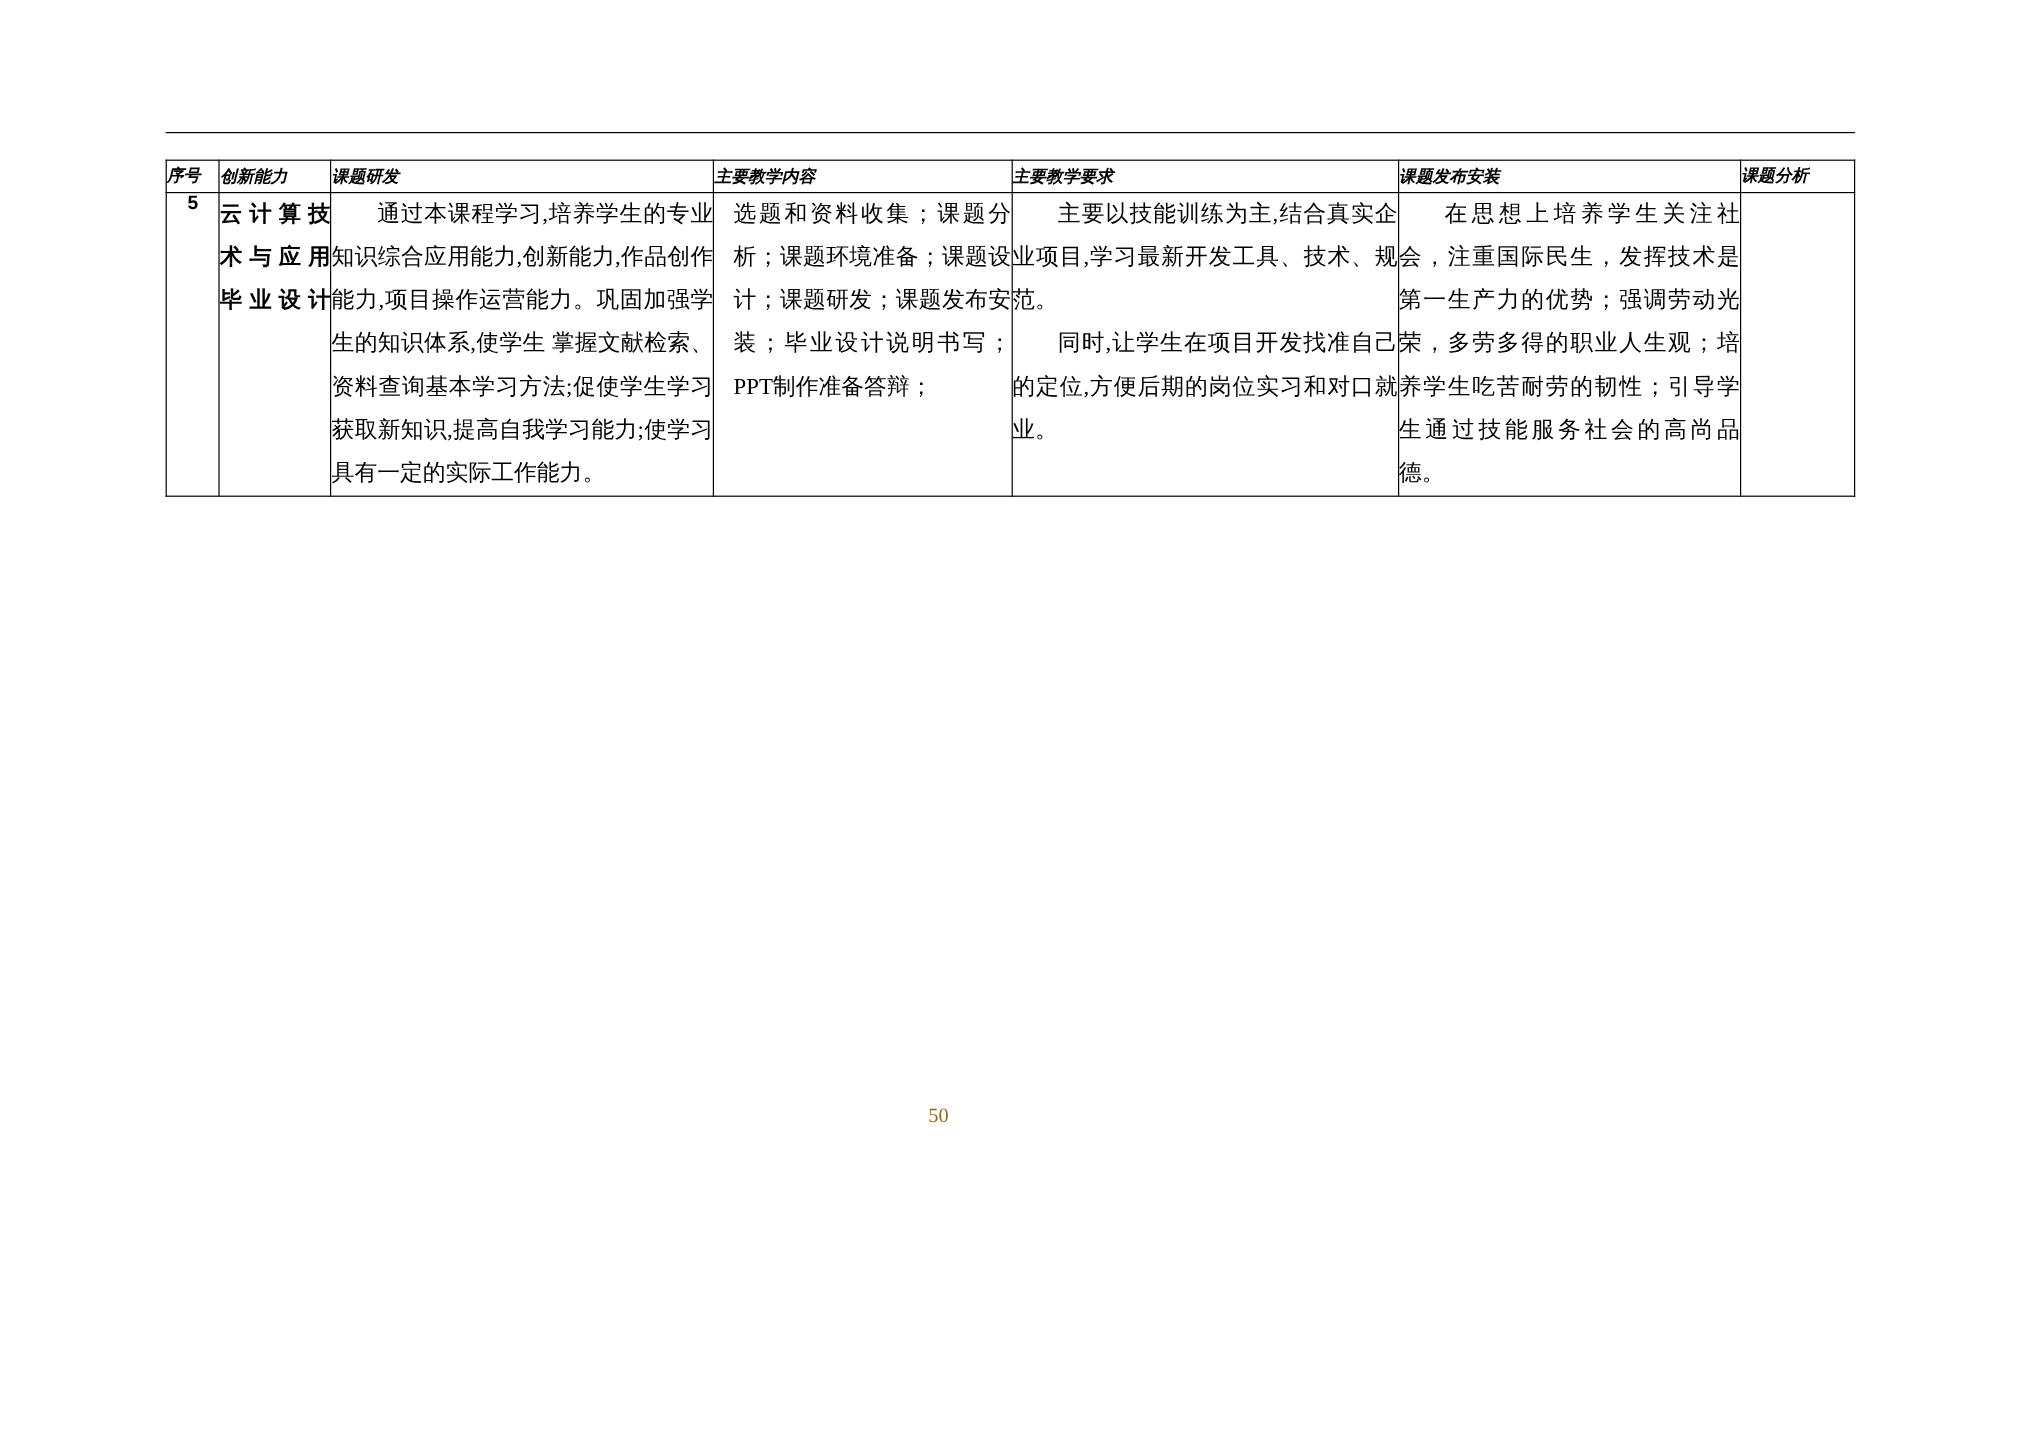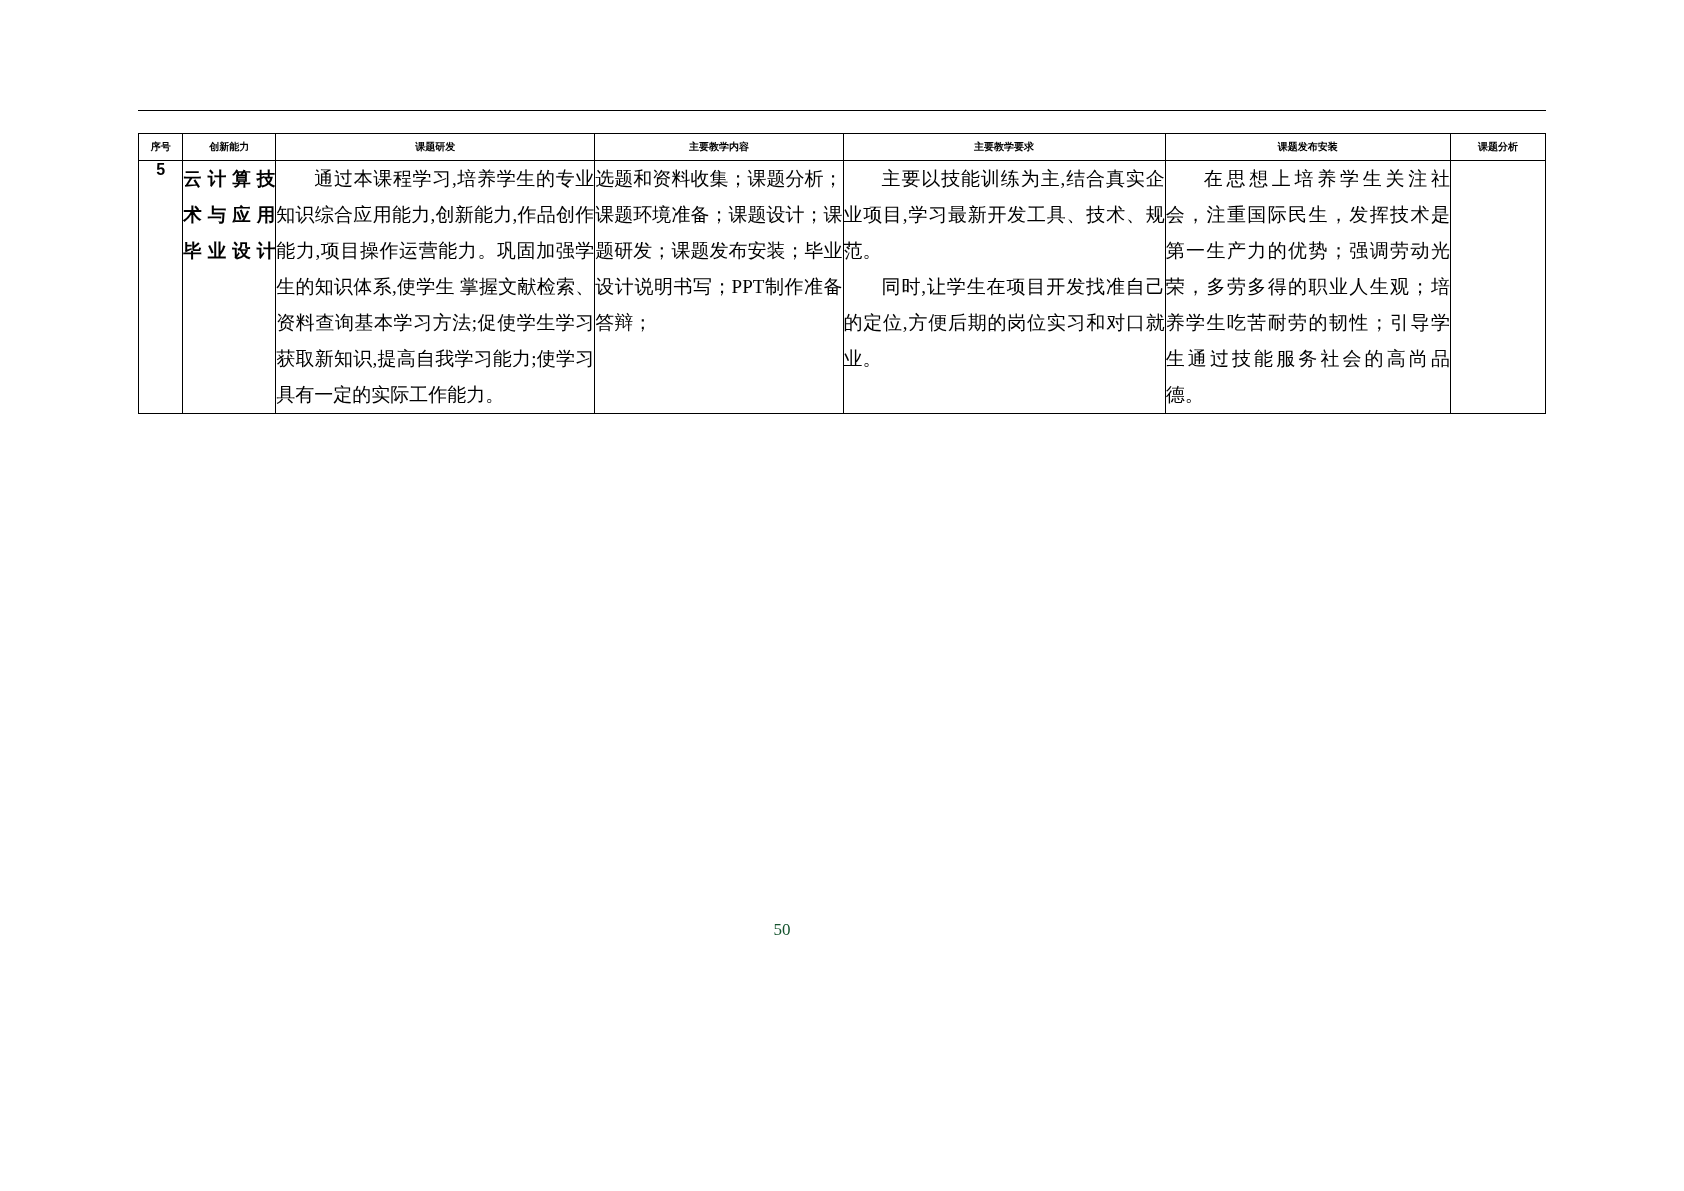--- a/index.html
+++ b/index.html
@@ -49,27 +49,28 @@
   col.c-seq     { width: 42px; }
   col.c-name    { width: 88px; }
   col.c-goal    { width: 302px; }
   col.c-content { width: 235px; }
   col.c-req     { width: 305px; }
   col.c-ideo    { width: 270px; }
   col.c-cert    { width: 90px; }
 
   
   .hdr-cell {
-    text-align: center;
+    text-align: left;
     font-family: "Liberation Sans", sans-serif;
-    font-size: 10px;
+    font-size: 14px;
     font-weight: bold;
     line-height: 26px;
     padding: 5px 2px 6px 2px;
     vertical-align: middle;
+    font-style: italic;
   }
   .hdr-cell.two-line {
     line-height: 25px;
   }
 
   
   .cell-seq {
     text-align: center;
     font-family: "Liberation Sans", sans-serif;
     font-weight: bold;
@@ -96,34 +97,35 @@
     padding: 8px 9px 10px 9px;
     text-align: justify;
     font-family: "Liberation Serif", serif;
   }
   .cell-text p {
     margin: 0;
     text-indent: 2em;
   }
   .cell-text p.noindent {
     text-indent: 0;
+    margin-left: 16px;
   }
   .cell-empty {
     font-size: 18px;
   }
 
   .page-number {
     position: absolute;
     left: 0;
     top: 920px;
     width: 1564px;
     text-align: center;
     font-family: "Liberation Serif", serif;
     font-size: 17px;
-    color: #14532d;
+    color: #a16207;
   }
 </style>
 </head>
 <body>
 
 <div class="page">
 
   <div class="top-rule"></div>
 
   <table class="doc-table">

